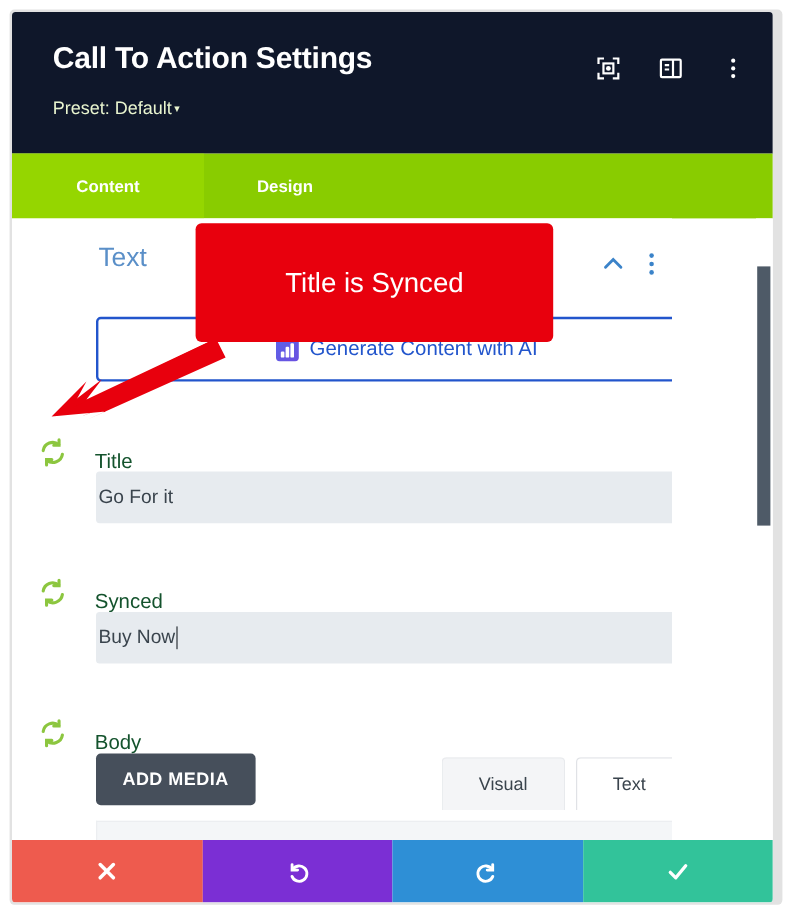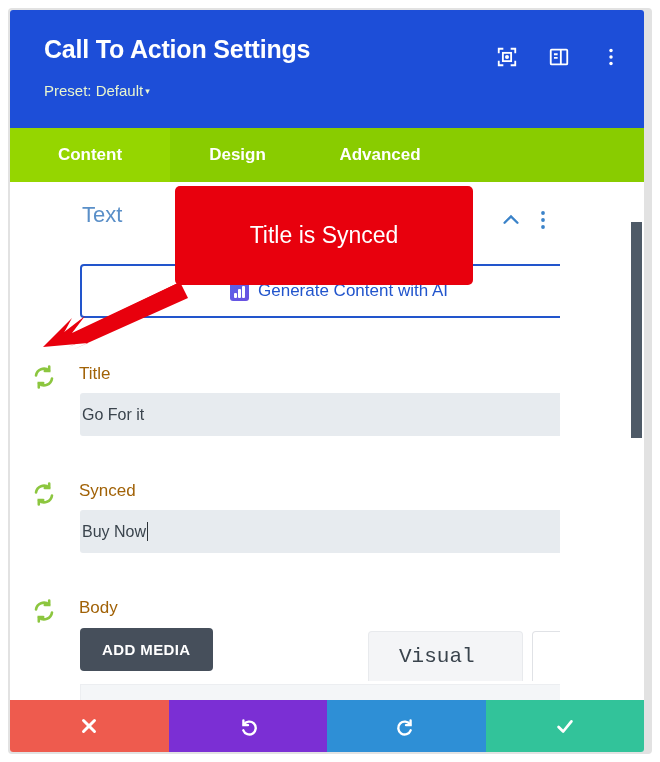--- a/index.html
+++ b/index.html
@@ -28,21 +28,21 @@
     width: 634px; height: 742px;
     background: #ffffff;
     border-radius: 3px;
     overflow: hidden;
   }
 
   
   .header {
     position: absolute; left: 0; top: 0;
     width: 634px; height: 118px;
-    background: #1d4ed8;
+    background: #0f172a;
   }
   .header-title {
     position: absolute; left: 34px; top: 25px;
     font-size: 25px; font-weight: bold;
     color: #ffffff;
     letter-spacing: -0.2px;
     white-space: nowrap;
   }
   .header-preset {
     position: absolute; left: 34px; top: 72px;
@@ -65,21 +65,21 @@
   
   .tabs {
     position: absolute; left: 0; top: 118px;
     width: 634px; height: 54px;
     background: #89cc00;
     display: flex;
   }
   .tab {
     height: 54px;
     display: flex; align-items: center; justify-content: center;
-    font-size: 17px; font-weight: bold;
+    font-size: 14px; font-weight: bold;
     color: #ffffff;
     cursor: pointer;
   }
   .tab.t0 { width: 160px; }
   .tab.t1 { width: 135px; }
   .tab.t2 { width: 150px; }
   .tab.active { background: #95d600; }
 
   
   .content {
@@ -124,22 +124,22 @@
   .ai-glyph i:nth-child(3){height:12px;}
   .ai-label { font-size: 17px; color: #2255cc; }
 
   
   .field { position: absolute; left: 0; width: 634px; }
   .field-sync {
     position: absolute; left: 21px; top: 2px;
     width: 26px; height: 26px;
   }
   .field-label {
-    position: absolute; left: 69px; top: 2px;
-    font-size: 17px; color: #a16207; font-weight: normal;
+    position: absolute; left: 69px; top: 13px;
+    font-size: 17px; color: #14532d; font-weight: normal;
   }
   .field-input {
     position: absolute; left: 70px; top: 31px;
     width: 518px; height: 43px;
     background: #e7ebef;
     border: none; border-radius: 3px;
     display: flex; align-items: center;
     padding: 0 2px;
     font-size: 16px; color: #3a444d;
   }
@@ -163,28 +163,27 @@
     padding: 13px 22px;
     border-radius: 4px;
     border: none;
     cursor: pointer;
   }
   .editor-tabs {
     position: absolute; left: 358px; top: 35px;
     display: flex; align-items: flex-end;
   }
   .etab {
-    font-size: 21px; color: #3a444d;
-    padding: 13px 47px 13px 30px;
+    font-size: 15px; color: #3a444d;
+    padding: 13px 30px 13px 30px;
     border: 1px solid #e0e2e6;
     border-bottom: none;
     border-radius: 4px 4px 0 0;
     background: #ffffff;
     cursor: pointer;
-    font-family: Liberation Mono, monospace;
   }
   .etab.active { background: #f4f5f7; border-color: #e8eaed; }
   .etab.sp { margin-left: 9px; }
 
   .editor-strip {
     position: absolute; left: 70px; top: 88px;
     width: 518px; height: 26px;
     background: #f4f6f8;
     border: 1px solid #eceef1;
     border-bottom: none;
@@ -216,21 +215,21 @@
     border: none; cursor: pointer;
   }
   .bbtn svg { width: 22px; height: 22px; }
   .b-cancel { background: #ee5b4e; }
   .b-undo   { background: #7b2fd4; }
   .b-redo   { background: #2e8fd6; }
   .b-save   { background: #32c39a; }
 
   
   .callout {
-    position: absolute; left: 175px; top: 186px;
+    position: absolute; left: 163px; top: 186px;
     width: 298px; height: 99px;
     background: #e8000d;
     border-radius: 5px;
     display: flex; align-items: center; justify-content: center;
     z-index: 50;
   }
   .callout-text {
     font-size: 23px; color: #ffffff;
     font-family: "Liberation Sans", sans-serif;
   }
@@ -276,21 +275,20 @@
             <circle cx="12" cy="12" r="1.9"></circle>
             <circle cx="12" cy="19" r="1.9"></circle>
           </svg>
         </span>
       </div>
     </div>
 
     <div class="tabs">
       <div class="tab t0 active">Content</div>
       <div class="tab t1">Design</div>
-      <div class="tab t2">Advanced</div>
     </div>
 
     <div class="content">
 
       <div class="section-head">Text</div>
 
       <span class="section-toggle">
         <svg viewBox="0 0 24 24" fill="none" stroke="#3b83c9" stroke-width="2.6" stroke-linecap="round">
           <polyline points="5,15 12,8 19,15"></polyline>
         </svg>

